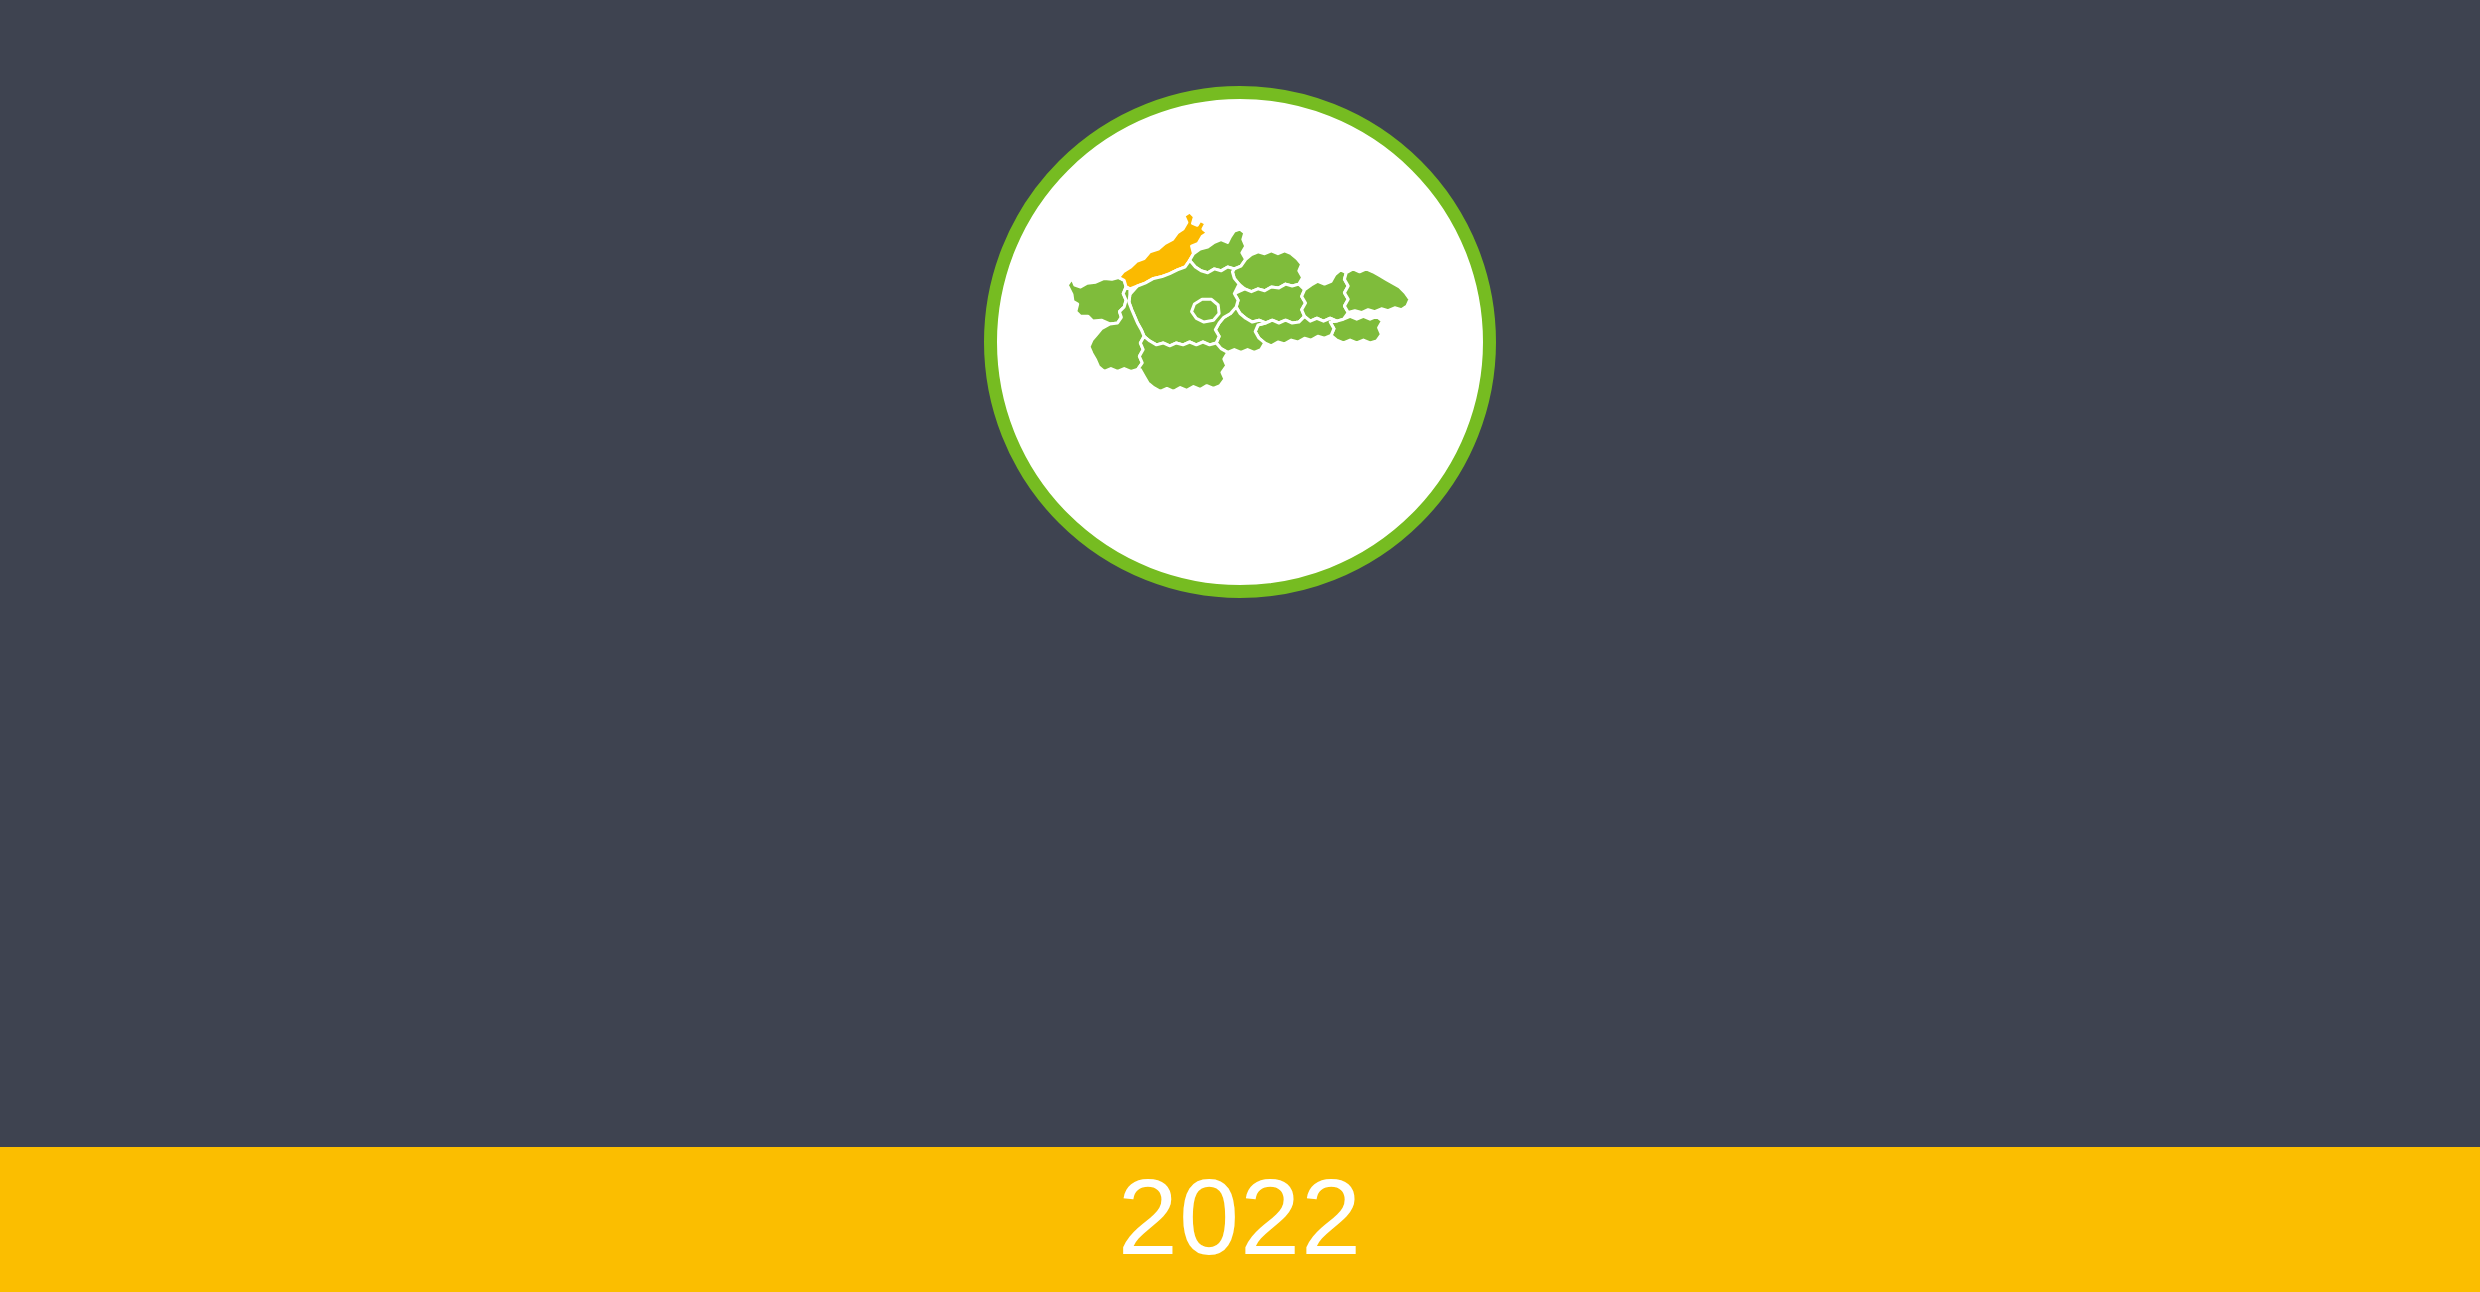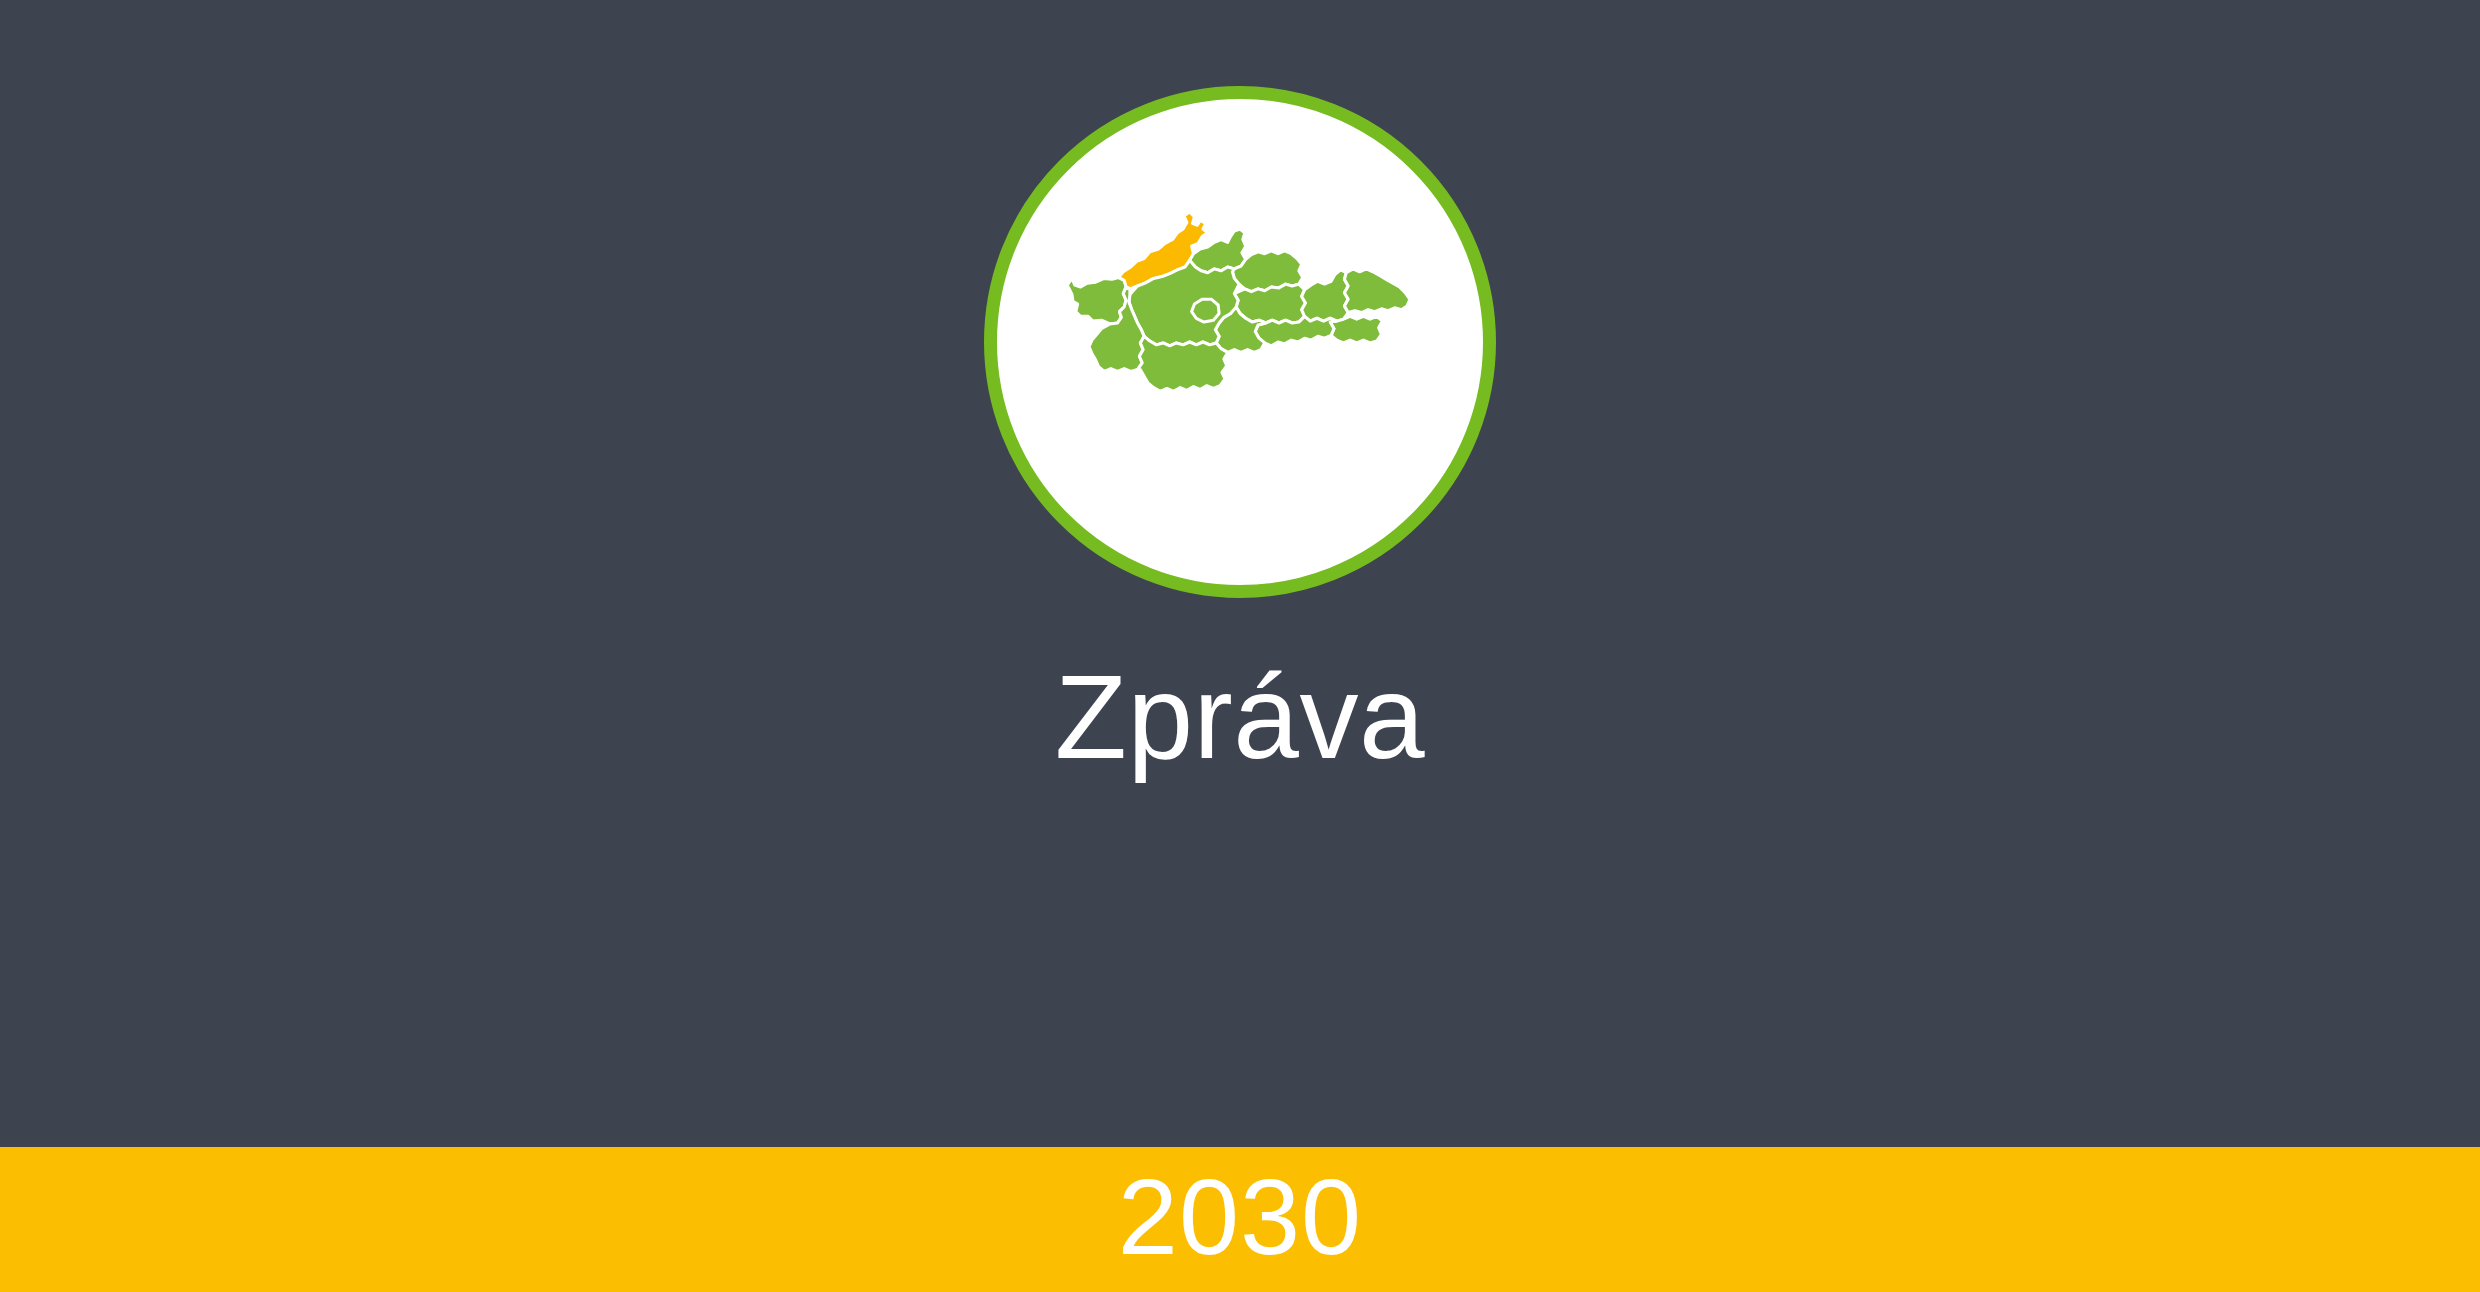--- a/index.html
+++ b/index.html
@@ -132,20 +132,19 @@
                  M208,216 L216,211 L226,211 L233,217 L234,226 L228,233 L218,235 L210,231 L205,224 Z"></path>
 
         <path d="M119,237 L127,236 L131,230 L129,224 L134,219 L136,212 L133,205 L136,198 L140,200 L140,206 L139,214 L142,222 L145,229 L148,236 L152,243 L155,250 L151,257 L154,264 L150,271 L153,278 L148,285 L141,287 L134,284 L127,287 L120,284 L113,287 L107,282 L104,275 L100,268 L97,261 L100,254 L105,248 L110,242 Z"></path>
 
         <path d="M155,250 L161,255 L168,259 L175,257 L182,260 L189,257 L196,259 L203,256 L210,259 L217,256 L224,259 L231,257 L236,263 L243,267 L239,274 L242,281 L237,288 L240,295 L235,302 L228,305 L221,302 L214,306 L207,303 L200,307 L193,304 L186,308 L179,305 L172,308 L165,304 L159,299 L155,292 L151,285 L148,285 L153,278 L150,271 L154,264 L151,257 Z"></path>
 
       </g>
     </svg>
   </div>
 
-  <div id="title-main">Zpráva</div>
 
 
   <div id="year-band">
-    <div id="year-text">2030</div>
+    <div id="year-text">2022</div>
   </div>
 
 </div>
 
 </body></html>

